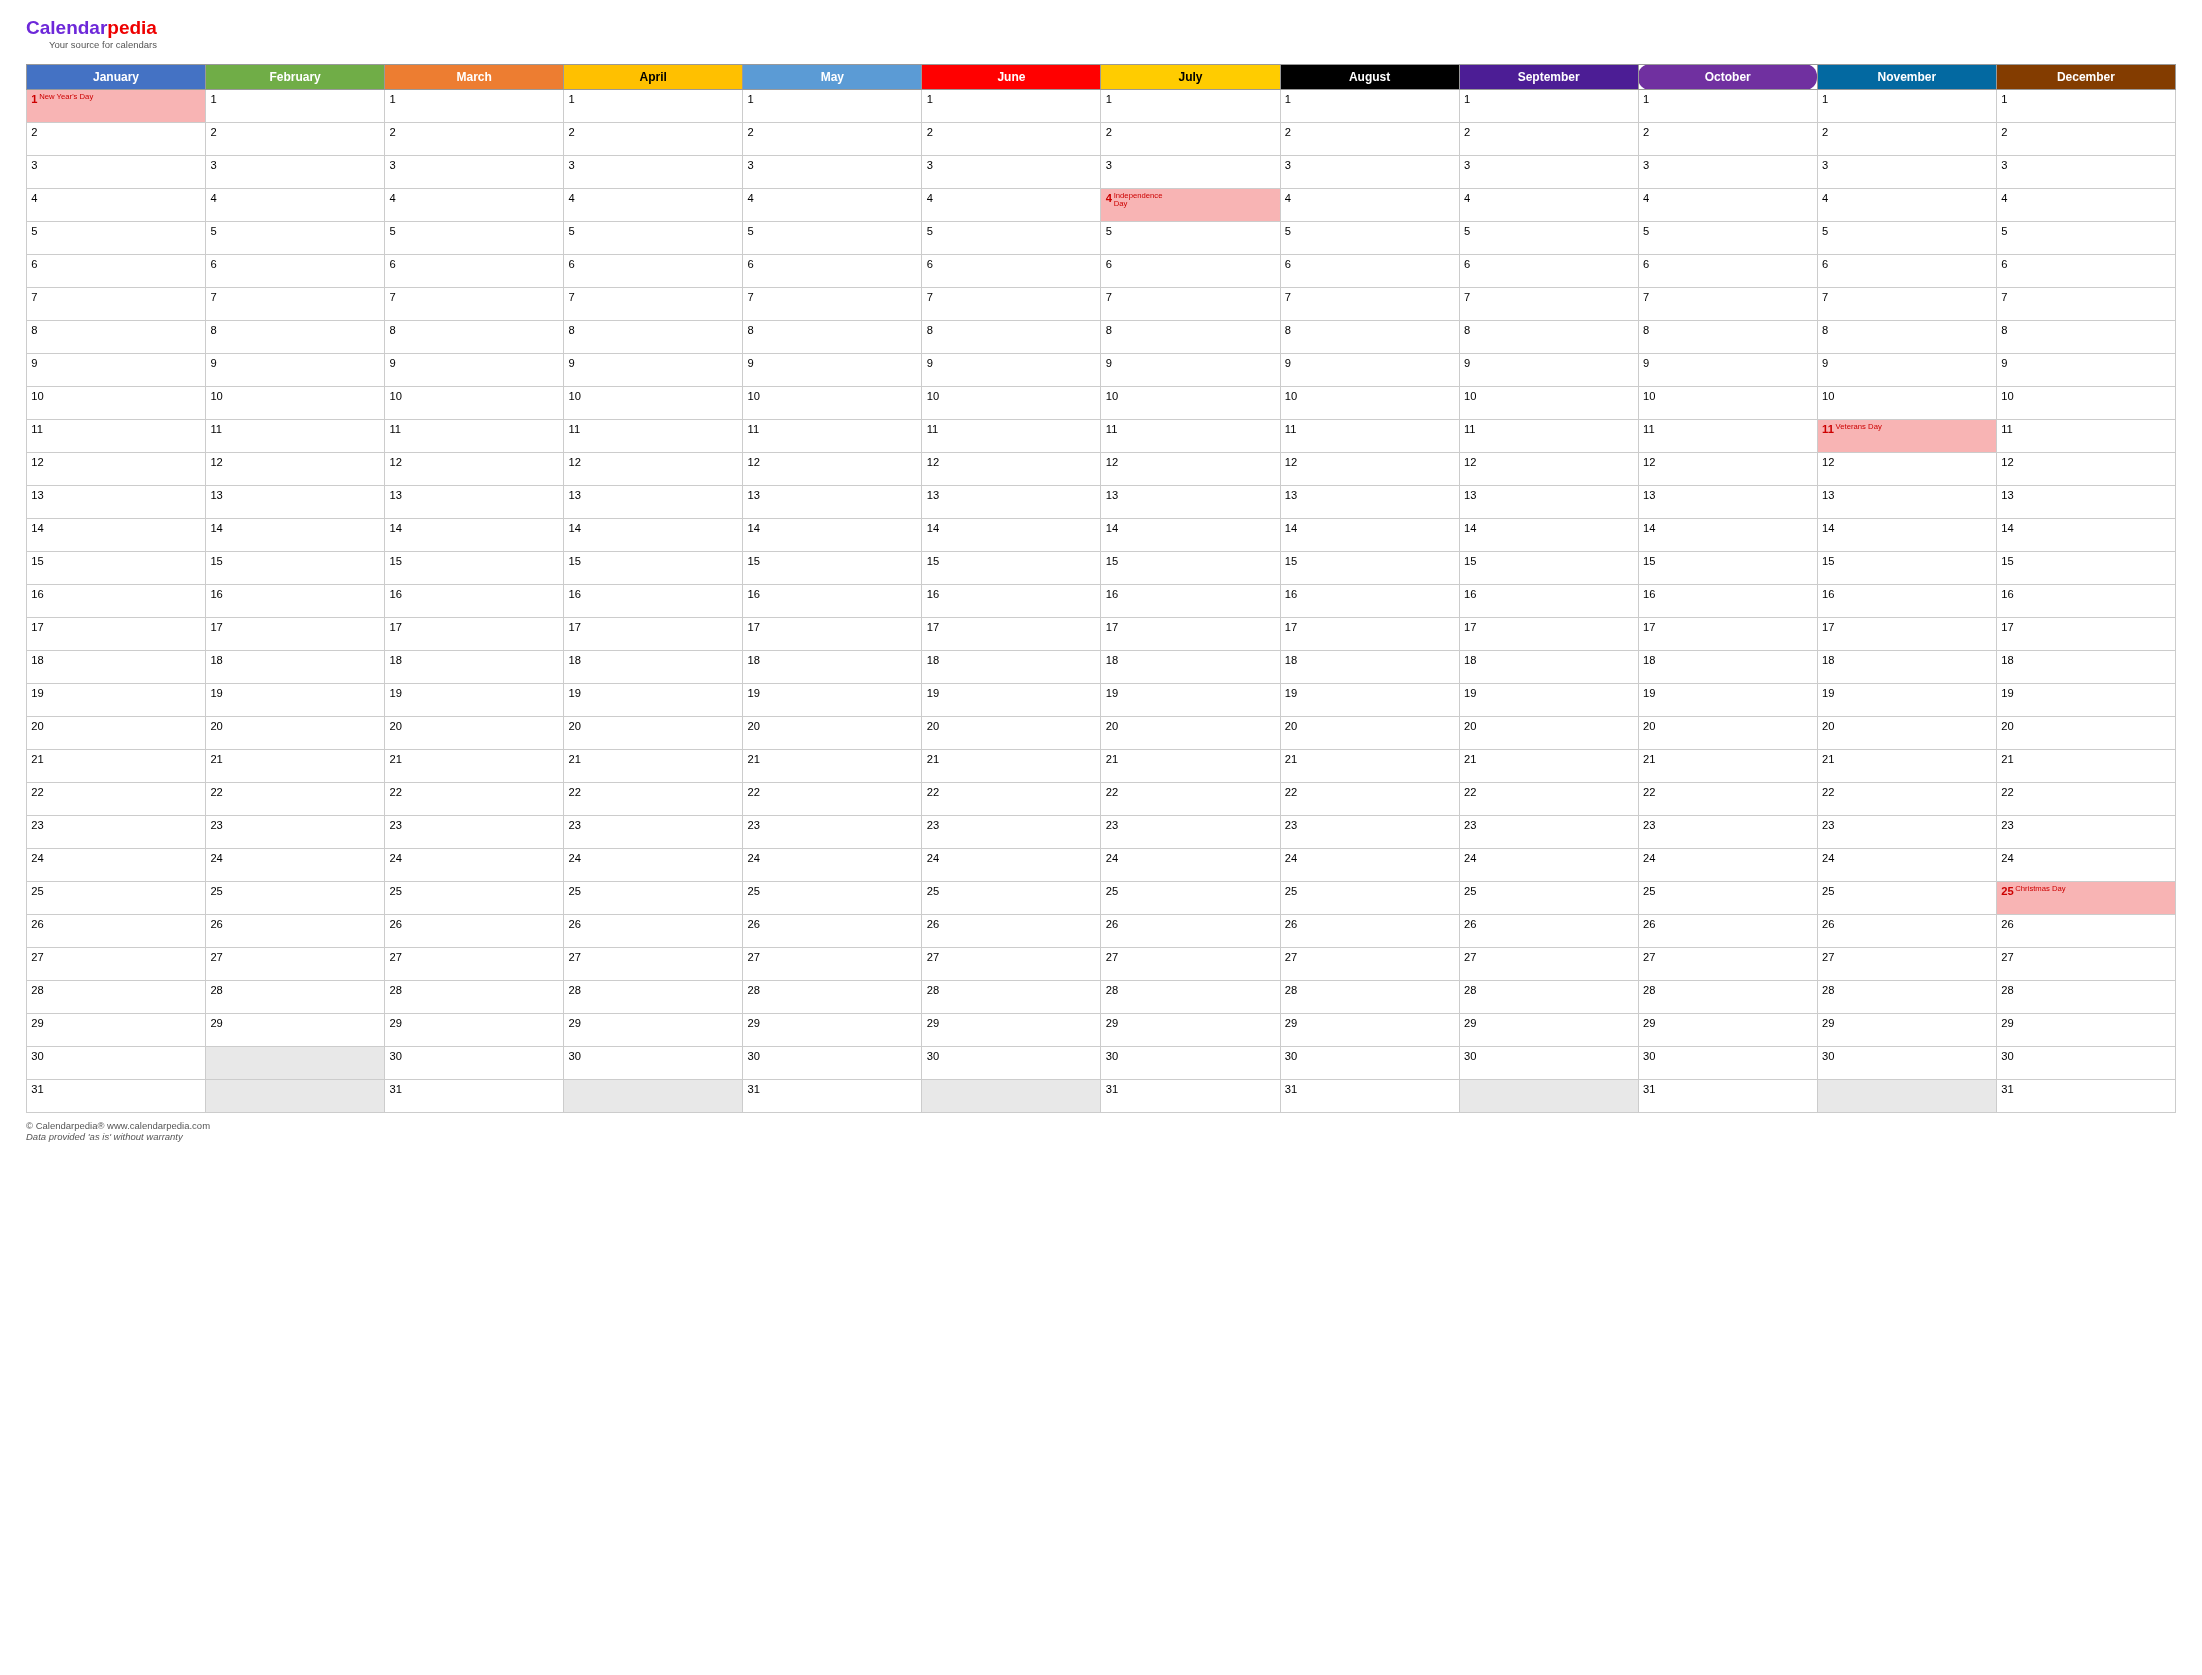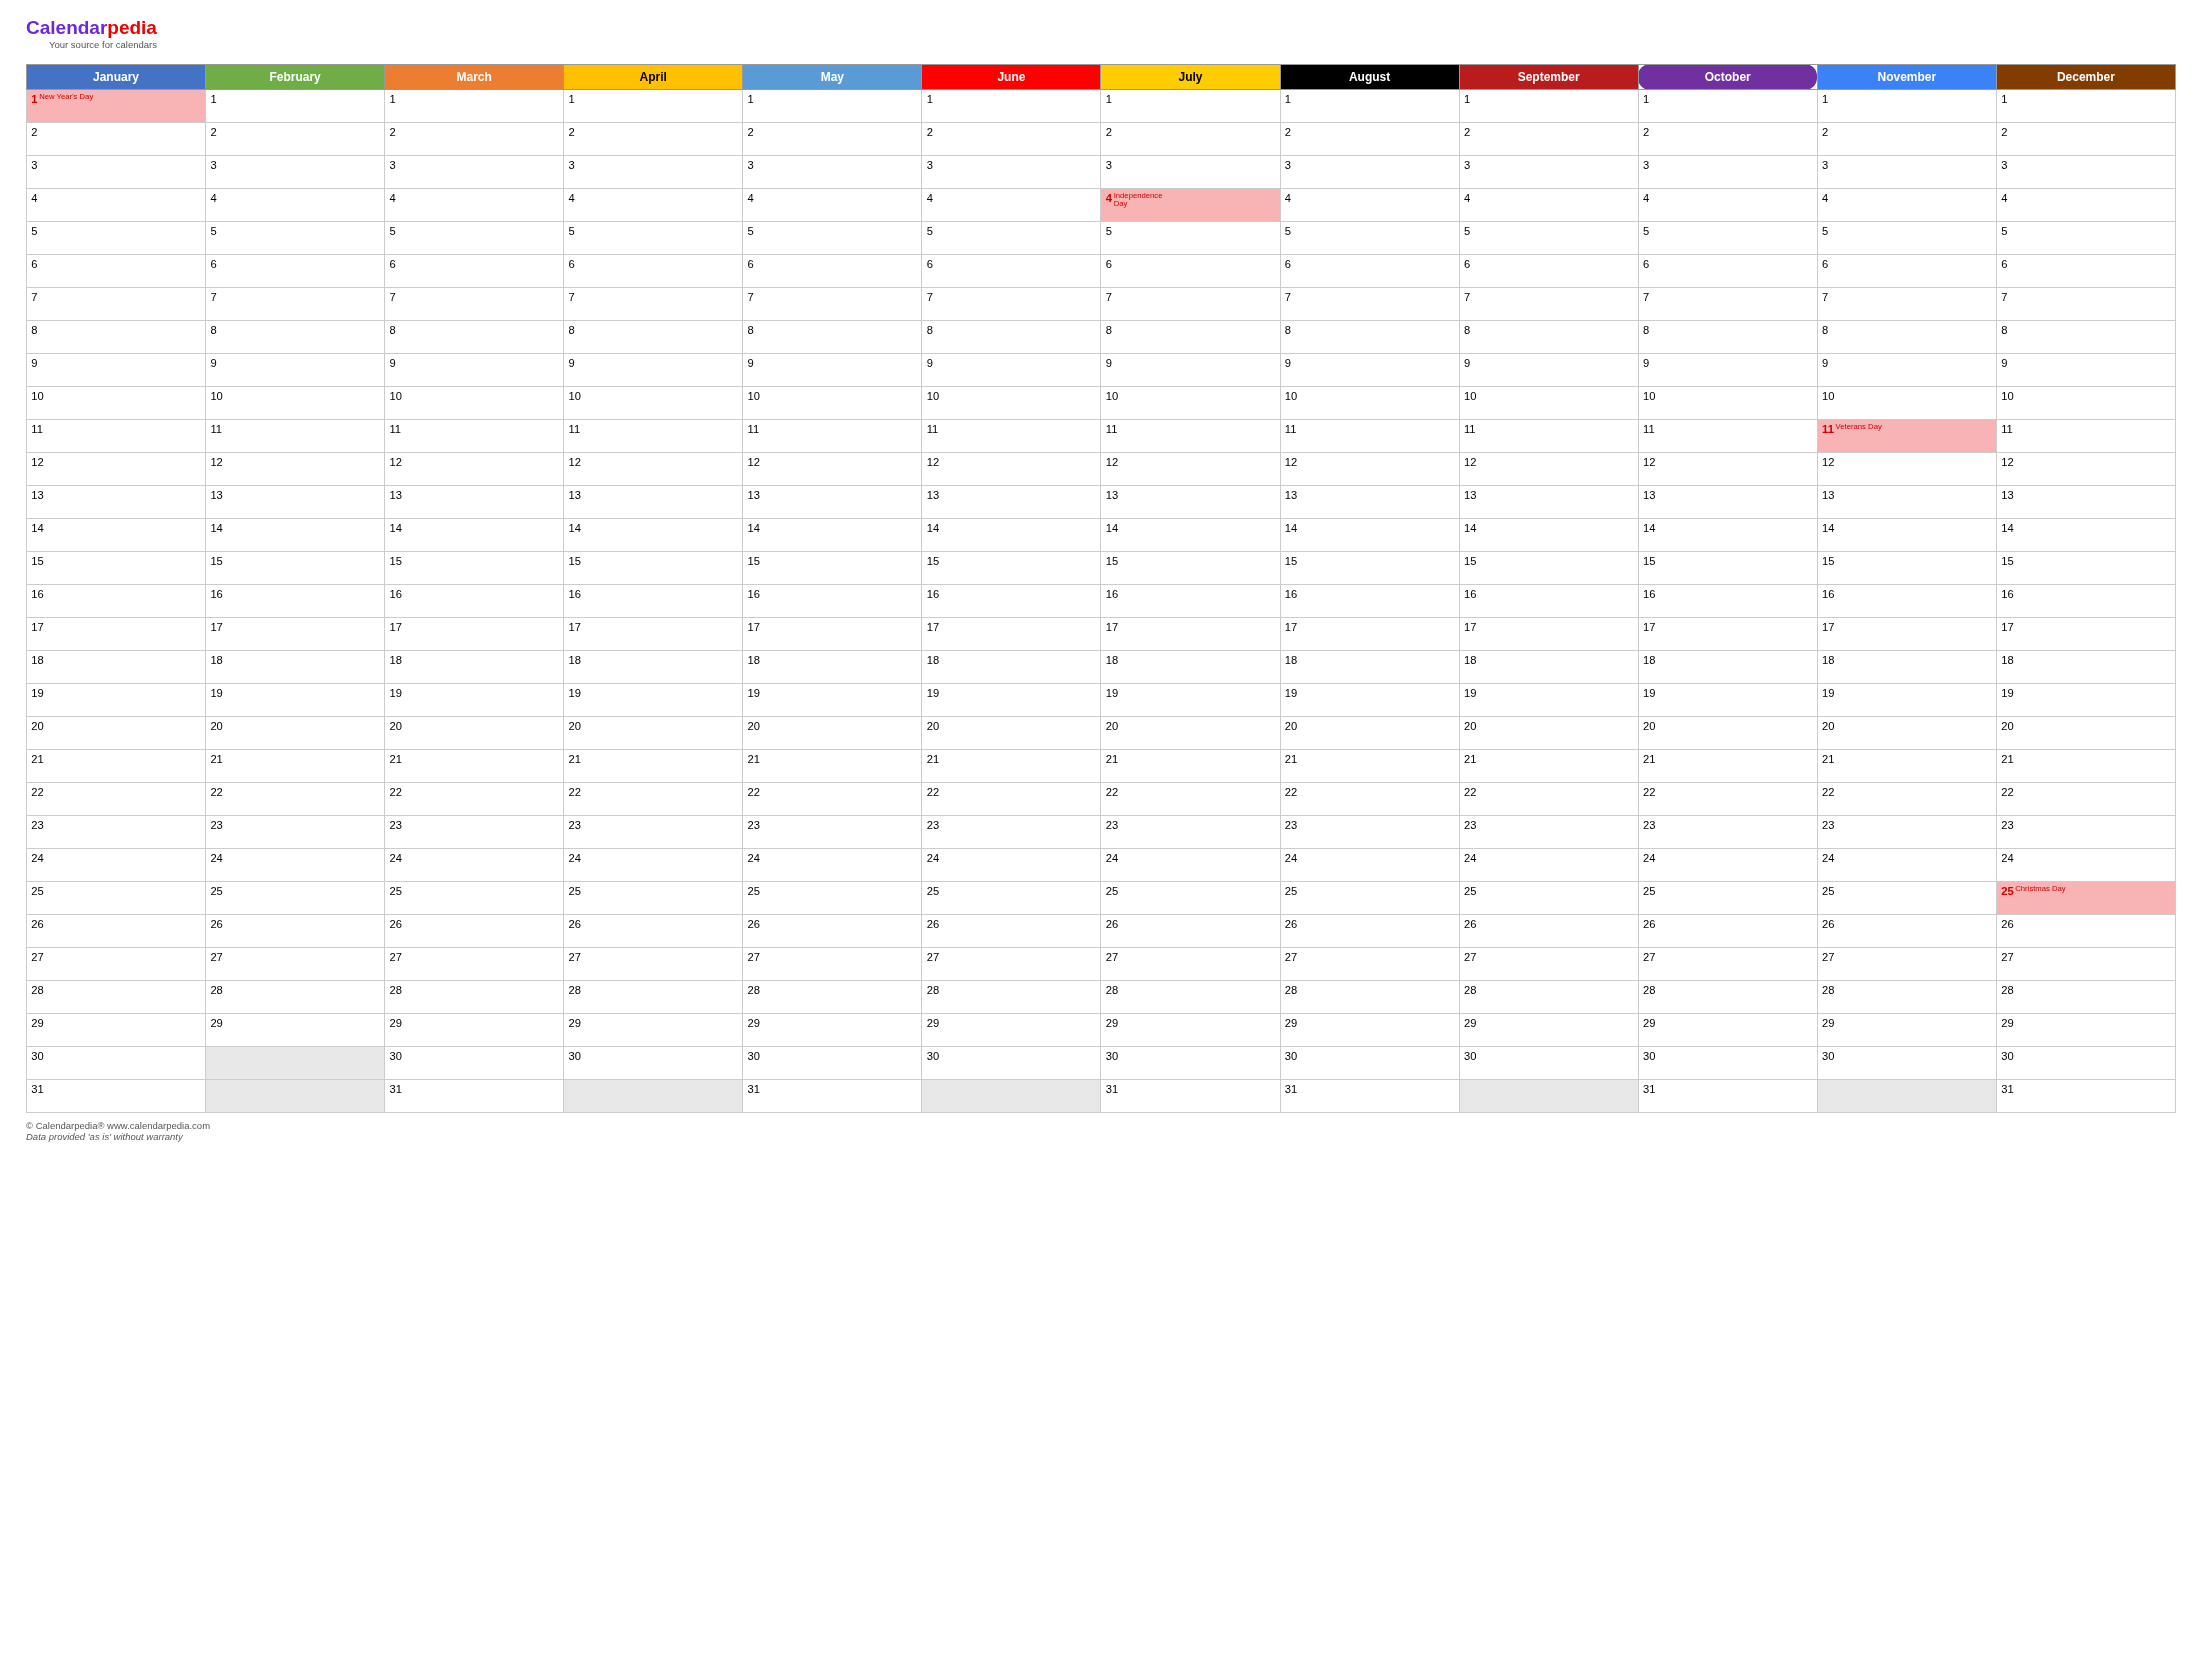--- a/index.html
+++ b/index.html
@@ -62,23 +62,23 @@
     }
 
     .th-jan { background: #4472c4; }
     .th-feb { background: #70ad47; }
     .th-mar { background: #ed7d31; }
     .th-apr { background: #ffc000; color: #000 !important; }
     .th-may { background: #5b9bd5; }
     .th-jun { background: #ff0000; }
     .th-jul { background: #ffcc00; color: #000 !important; }
     .th-aug { background: #000000; }
-    .th-sep { background: #b91c1c; }
+    .th-sep { background: #4c1d95; }
     .th-oct { background: #7030a0; border-radius: 12px; }
-    .th-nov { background: #3b82f6; }
+    .th-nov { background: #0369a1; }
     .th-dec { background: #833c00; }
 
     .day-num {
       font-size: 11.2px;
     }
     .day-num.holiday-num {
       color: #c00;
       font-weight: bold;
     }
     .holiday-label {

